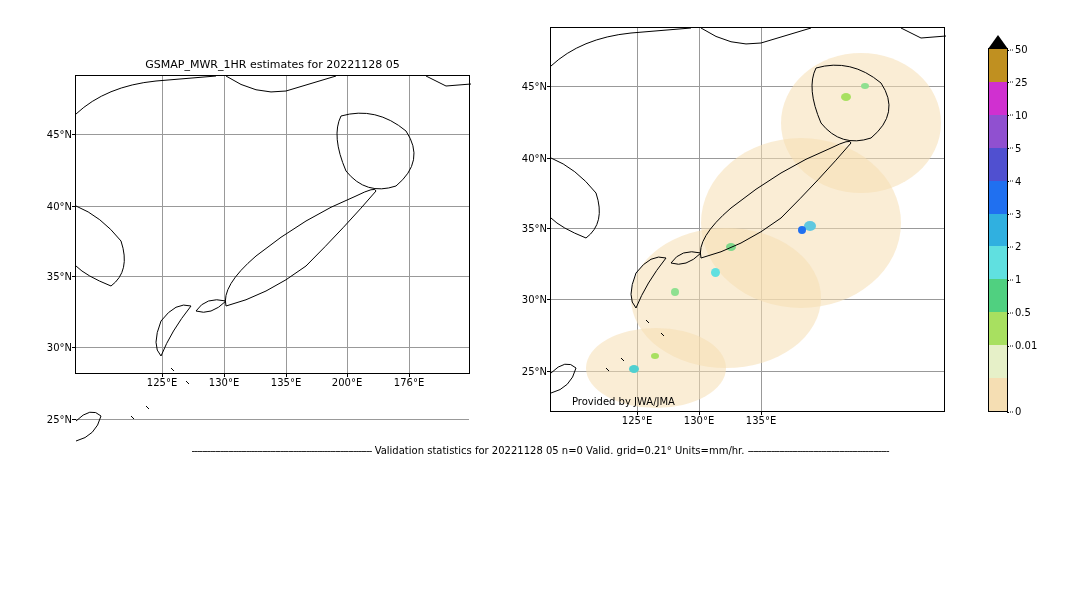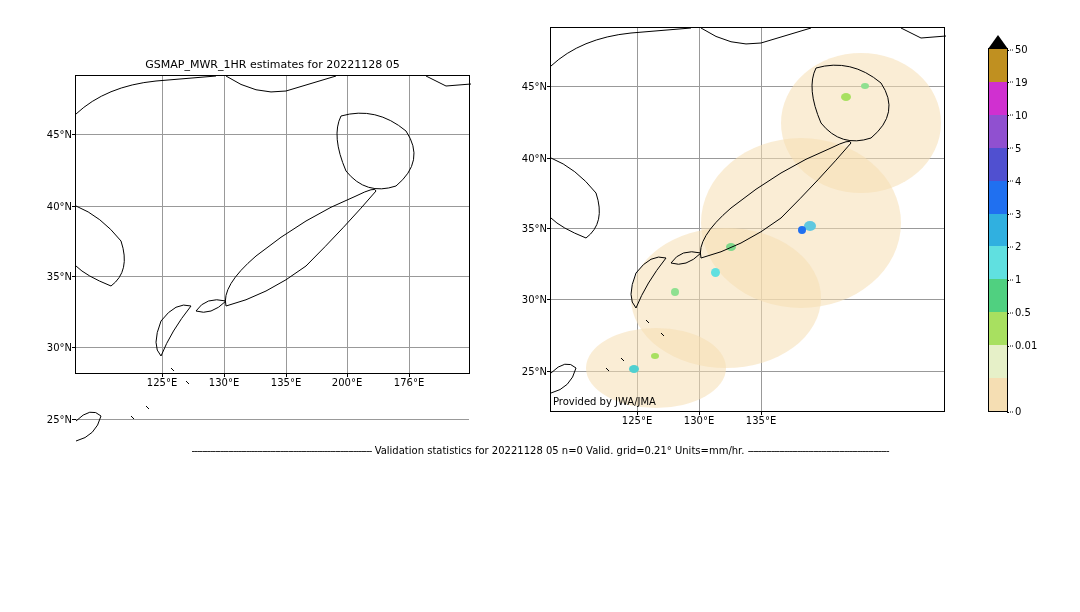--- a/index.html
+++ b/index.html
@@ -32,21 +32,21 @@
     .tick-y { right: 100%; padding-right: 4px; transform: translateY(-50%); white-space: nowrap; }
     .tick-x { top: 100%; padding-top: 4px; transform: translateX(-50%); white-space: nowrap; }
     .gridline-h, .gridline-v { position: absolute; background: #999; }
     .gridline-h { height: 1px; left: 0; right: 0; }
     .gridline-v { width: 1px; top: 0; bottom: 0; }
     .tick-mark-y, .tick-mark-x { position: absolute; background: #000; }
     .tick-mark-y { width: 4px; height: 1px; left: -4px; }
     .tick-mark-x { width: 1px; height: 4px; bottom: -4px; }
     .attribution {
       position: absolute;
-      left: 2px;
+      left: 21px;
       bottom: 4px;
       font-size: 10px;
     }
     .stats-line {
       position: absolute;
       font-size: 10px;
       width: 100%;
       text-align: center;
     }
     .colorbar {
@@ -214,21 +214,21 @@
     <path d="M95,292 l3,3 M110,305 l3,3 M70,330 l3,3 M55,340 l3,3"></path>
     <path d="M350,0 L370,10 L395,8"></path>
   </svg>
 
   <div class="attribution">Provided by JWA/JMA</div>
 </div>
 
 <div class="colorbar" style="left:988px; top:48px; width:20px; height:364px;">
   <div class="cbar-arrow"></div>
   <span class="cbar-tick" style="top:0%"><span class="cbar-tick-line"></span><span>50</span></span>
-  <span class="cbar-tick" style="top:9.09%"><span class="cbar-tick-line"></span><span>19</span></span>
+  <span class="cbar-tick" style="top:9.09%"><span class="cbar-tick-line"></span><span>25</span></span>
   <span class="cbar-tick" style="top:18.18%"><span class="cbar-tick-line"></span><span>10</span></span>
   <span class="cbar-tick" style="top:27.27%"><span class="cbar-tick-line"></span><span>5</span></span>
   <span class="cbar-tick" style="top:36.36%"><span class="cbar-tick-line"></span><span>4</span></span>
   <span class="cbar-tick" style="top:45.45%"><span class="cbar-tick-line"></span><span>3</span></span>
   <span class="cbar-tick" style="top:54.54%"><span class="cbar-tick-line"></span><span>2</span></span>
   <span class="cbar-tick" style="top:63.63%"><span class="cbar-tick-line"></span><span>1</span></span>
   <span class="cbar-tick" style="top:72.72%"><span class="cbar-tick-line"></span><span>0.5</span></span>
   <span class="cbar-tick" style="top:81.81%"><span class="cbar-tick-line"></span><span>0.01</span></span>
   <span class="cbar-tick" style="top:100%"><span class="cbar-tick-line"></span><span>0</span></span>
 </div>

